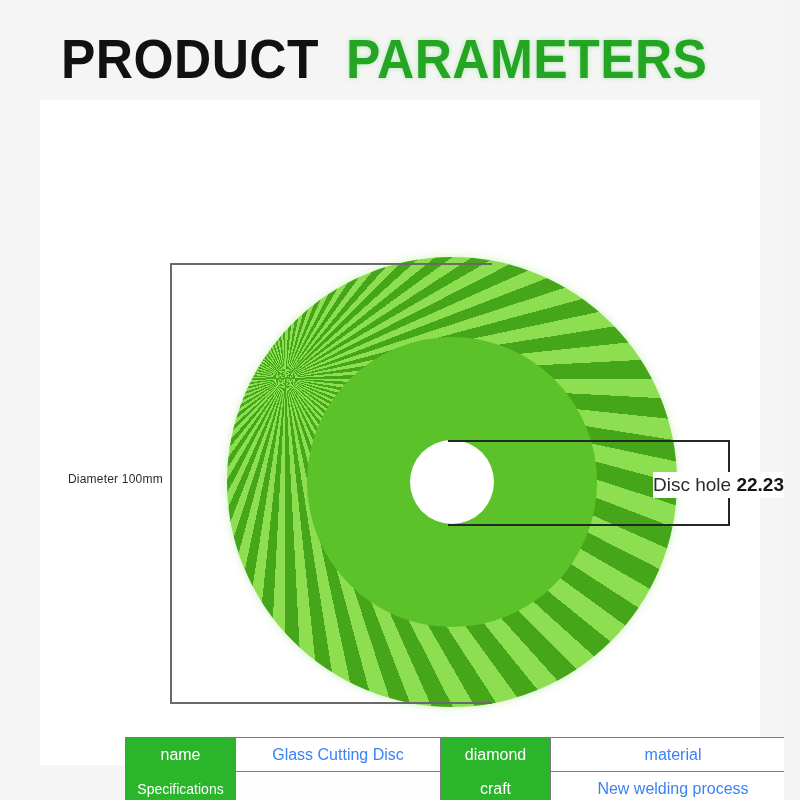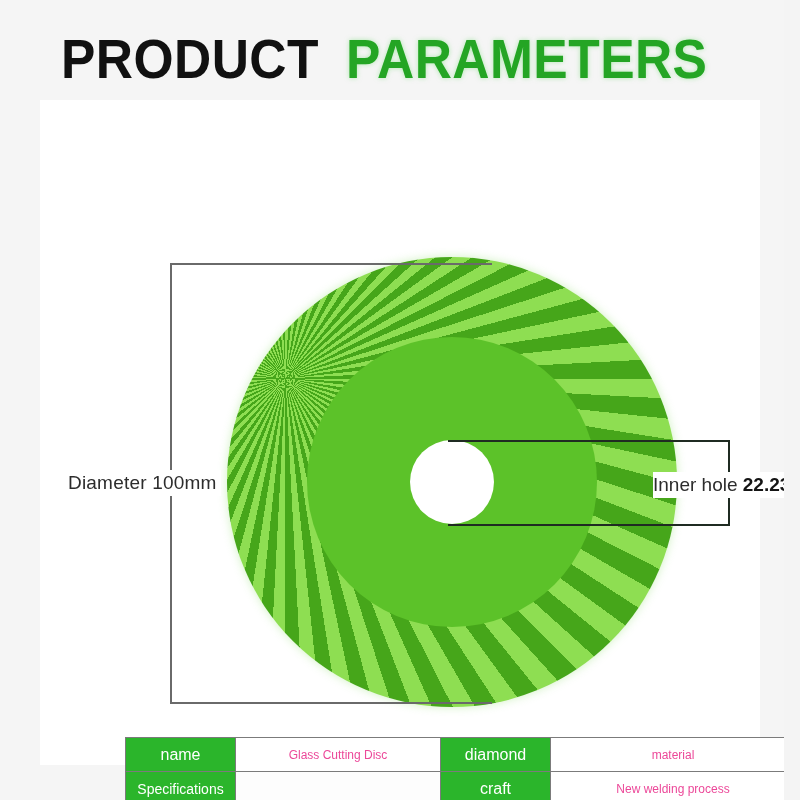--- a/index.html
+++ b/index.html
@@ -105,21 +105,21 @@
     height: 441px;
     border-left: 2px solid #6a6a6a;
     border-top: 2px solid #6a6a6a;
     border-bottom: 2px solid #6a6a6a;
     box-sizing: border-box;
   }
   .label-diameter {
     position: absolute;
     left: 28px;
     top: 370px;
-    font-size: 19px;
+    font-size: 12px;
     color: #2c2c2c;
     letter-spacing: 0.2px;
     background: #ffffff;
     padding: 2px 4px 2px 0;
     white-space: nowrap;
   }
 
   
   .dim-hole {
     position: absolute;
@@ -154,22 +154,22 @@
     position: absolute;
     left: 85px;
     top: 637px;
     width: 650px;
     border-collapse: collapse;
     table-layout: fixed;
   }
   .spec-table td {
     border: 1.5px solid #7b7b7b;
     height: 33px;
-    font-size: 12px;
-    color: #ec4899;
+    font-size: 16px;
+    color: #3b82f6;
     text-align: center;
     vertical-align: middle;
     background: #ffffff;
     padding: 0 2px;
     overflow: hidden;
     white-space: nowrap;
   }
   .spec-table td.hdr {
     background: #2bb52b;
     color: #ffffff;
@@ -196,21 +196,21 @@
       <div class="disc-outer"></div>
       <div class="disc-inner"></div>
       <div class="disc-hole"></div>
     </div>
 
     <div class="dim-diameter"></div>
     <div class="label-diameter">Diameter 100mm</div>
 
     <div class="dim-hole"></div>
     <div class="label-hole">
-      <span>Inner hole</span>
+      <span>Disc hole</span>
       <span class="hole-value">22.23mm</span>
     </div>
 
     <table class="spec-table">
       <tbody>
           <tr>
             <td class="hdr" style="width: 105px;">name</td>
             <td style="width: 200px;">Glass Cutting Disc</td>
             <td class="hdr" style="width: 105px;">diamond</td>
             <td style="width: 240px;">material</td>

